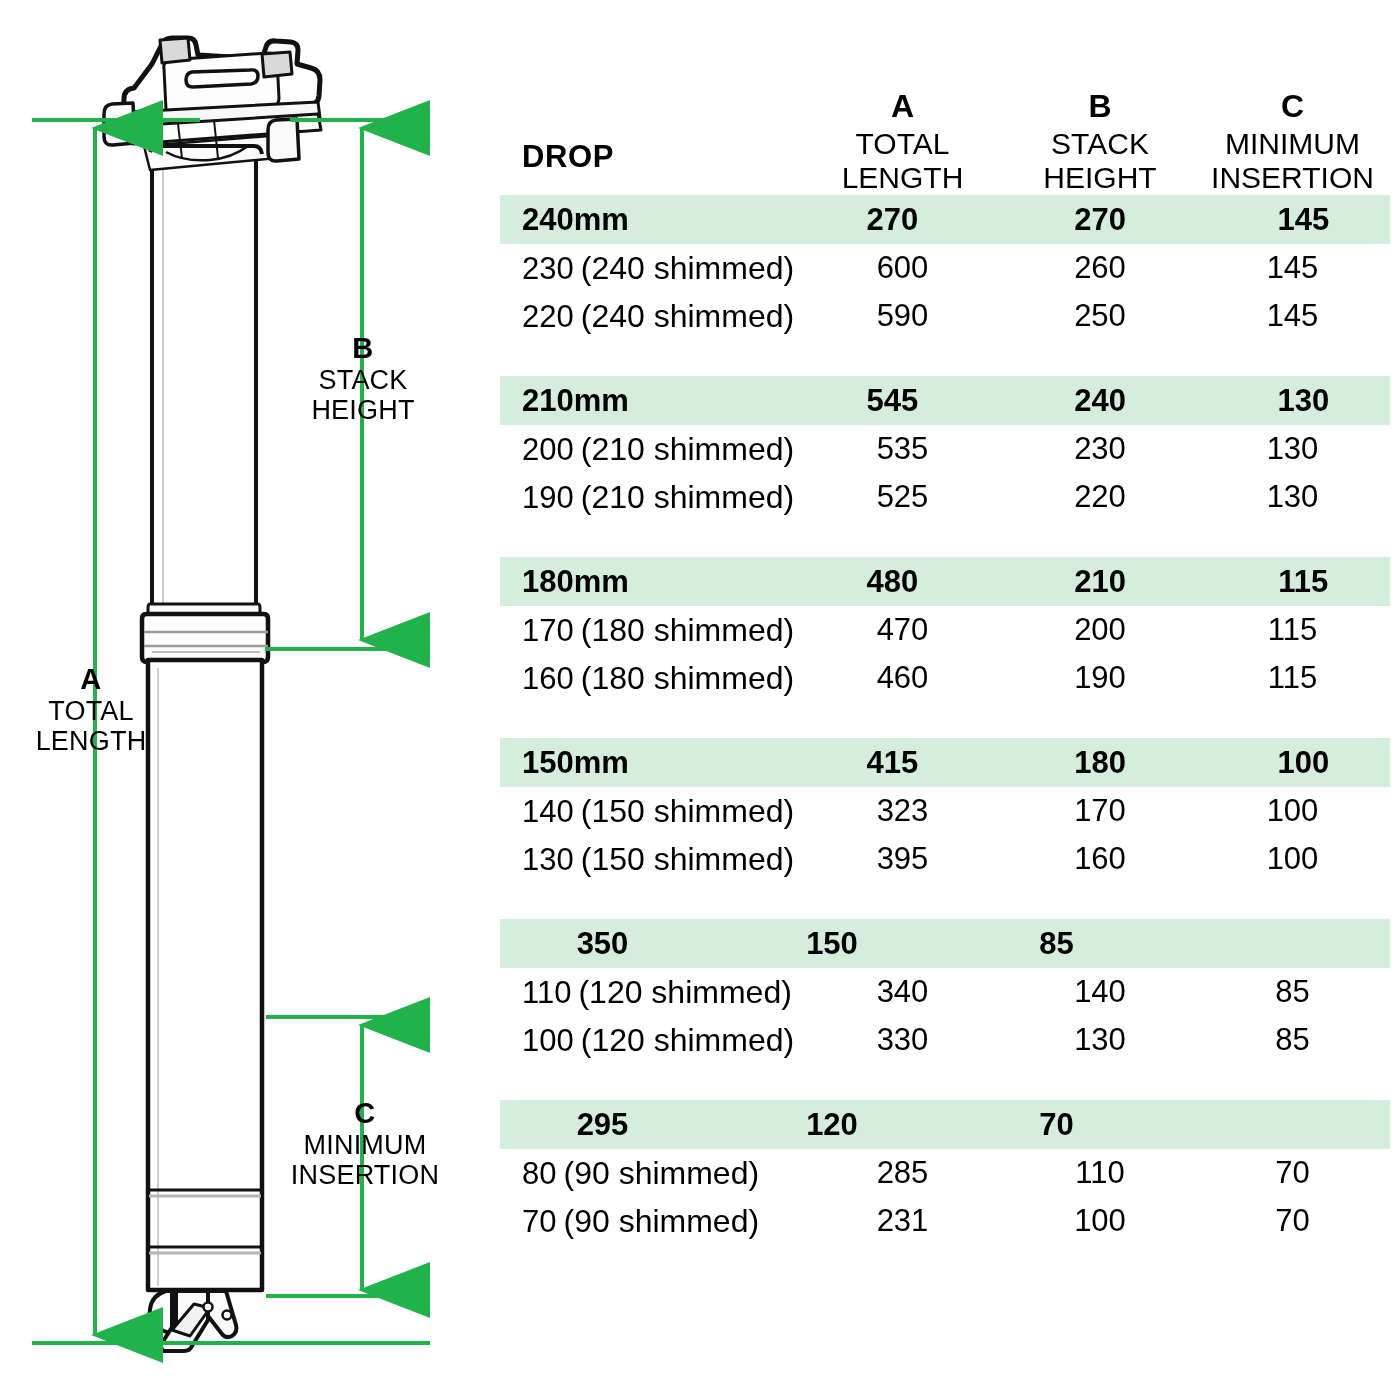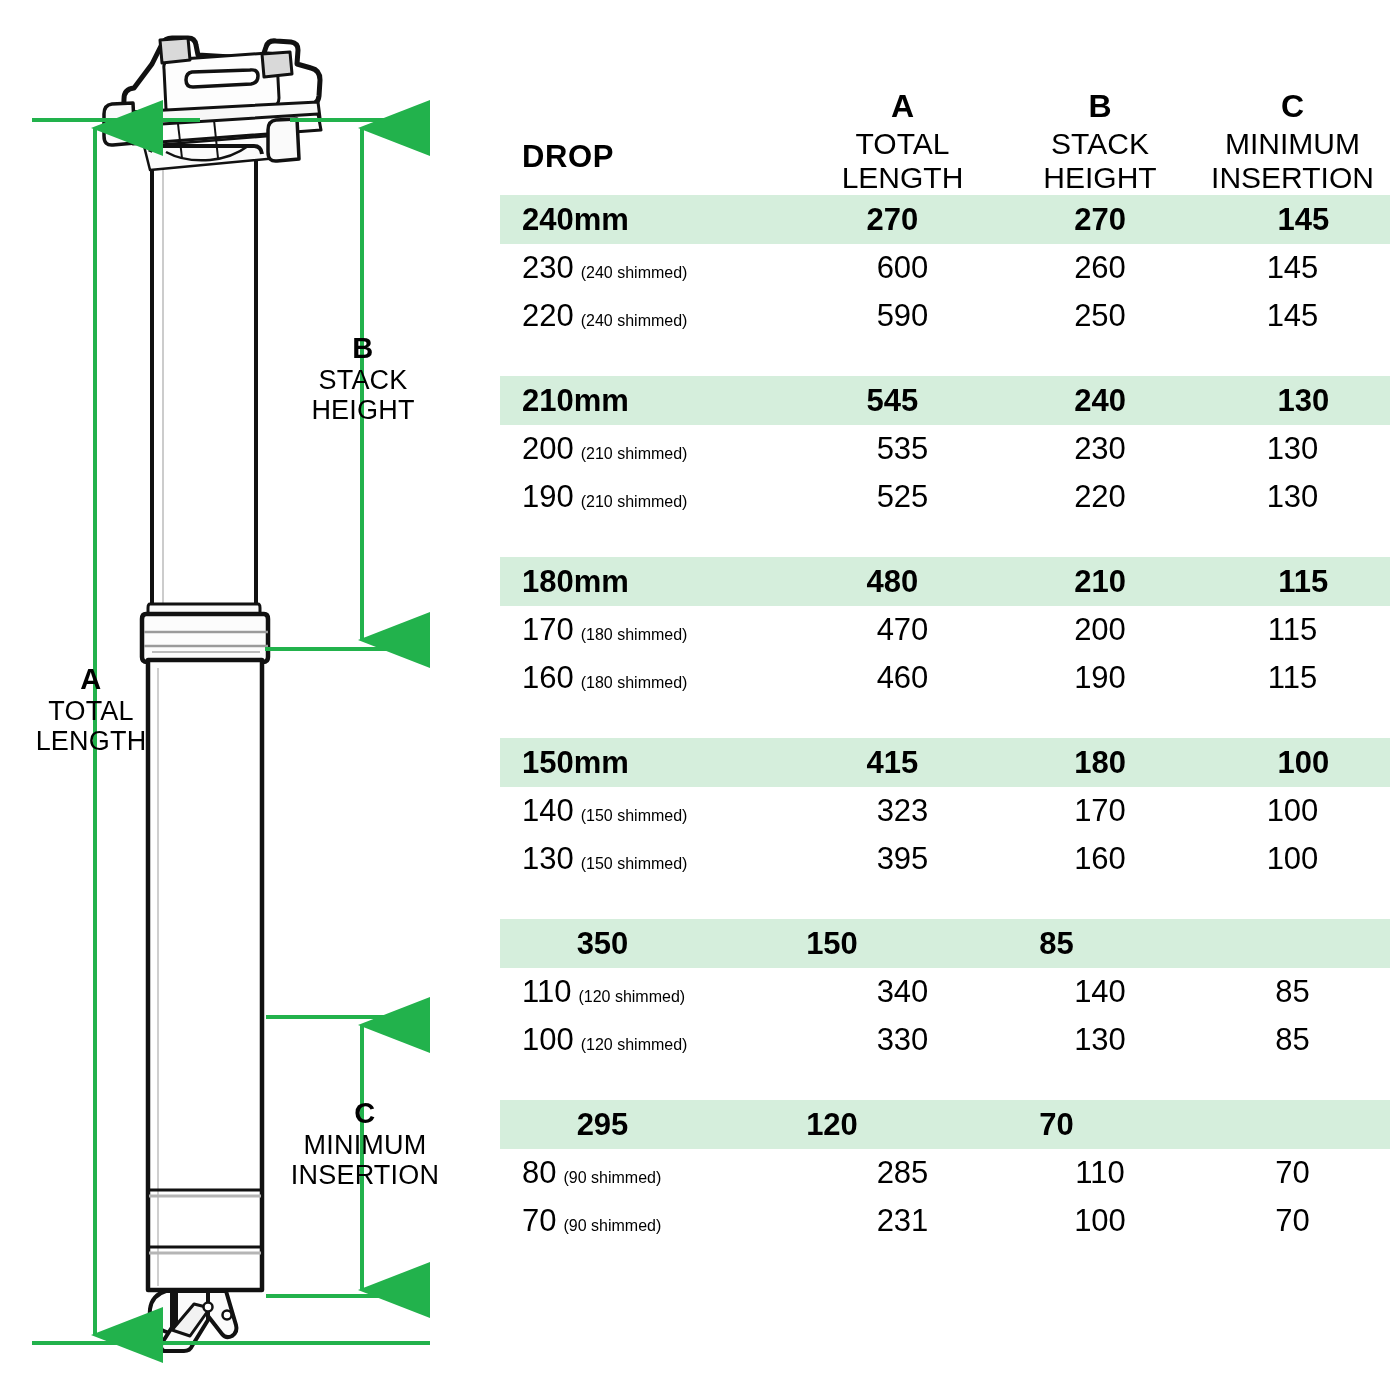--- a/index.html
+++ b/index.html
@@ -111,21 +111,21 @@
   .row.head-row .cell { font-weight: bold; }
 
   .cell.c-drop {
     text-align: left;
     display: flex;
     align-items: baseline;
     gap: 7px;
   }
   .drop-main { font-size: 31px; }
   .row.head-row .drop-main { font-weight: bold; }
-  .drop-note { font-size: 16px; font-weight: normal; }
+  .drop-note { font-size: 32px; font-weight: normal; }
 </style>
 </head>
 <body>
 
 <div id="page">
 
   <div id="diagram">
     <svg width="490" height="1400" viewBox="0 0 490 1400">
       <defs>
         <marker id="arrUp" markerWidth="16" markerHeight="18" refX="8" refY="1" orient="auto">

